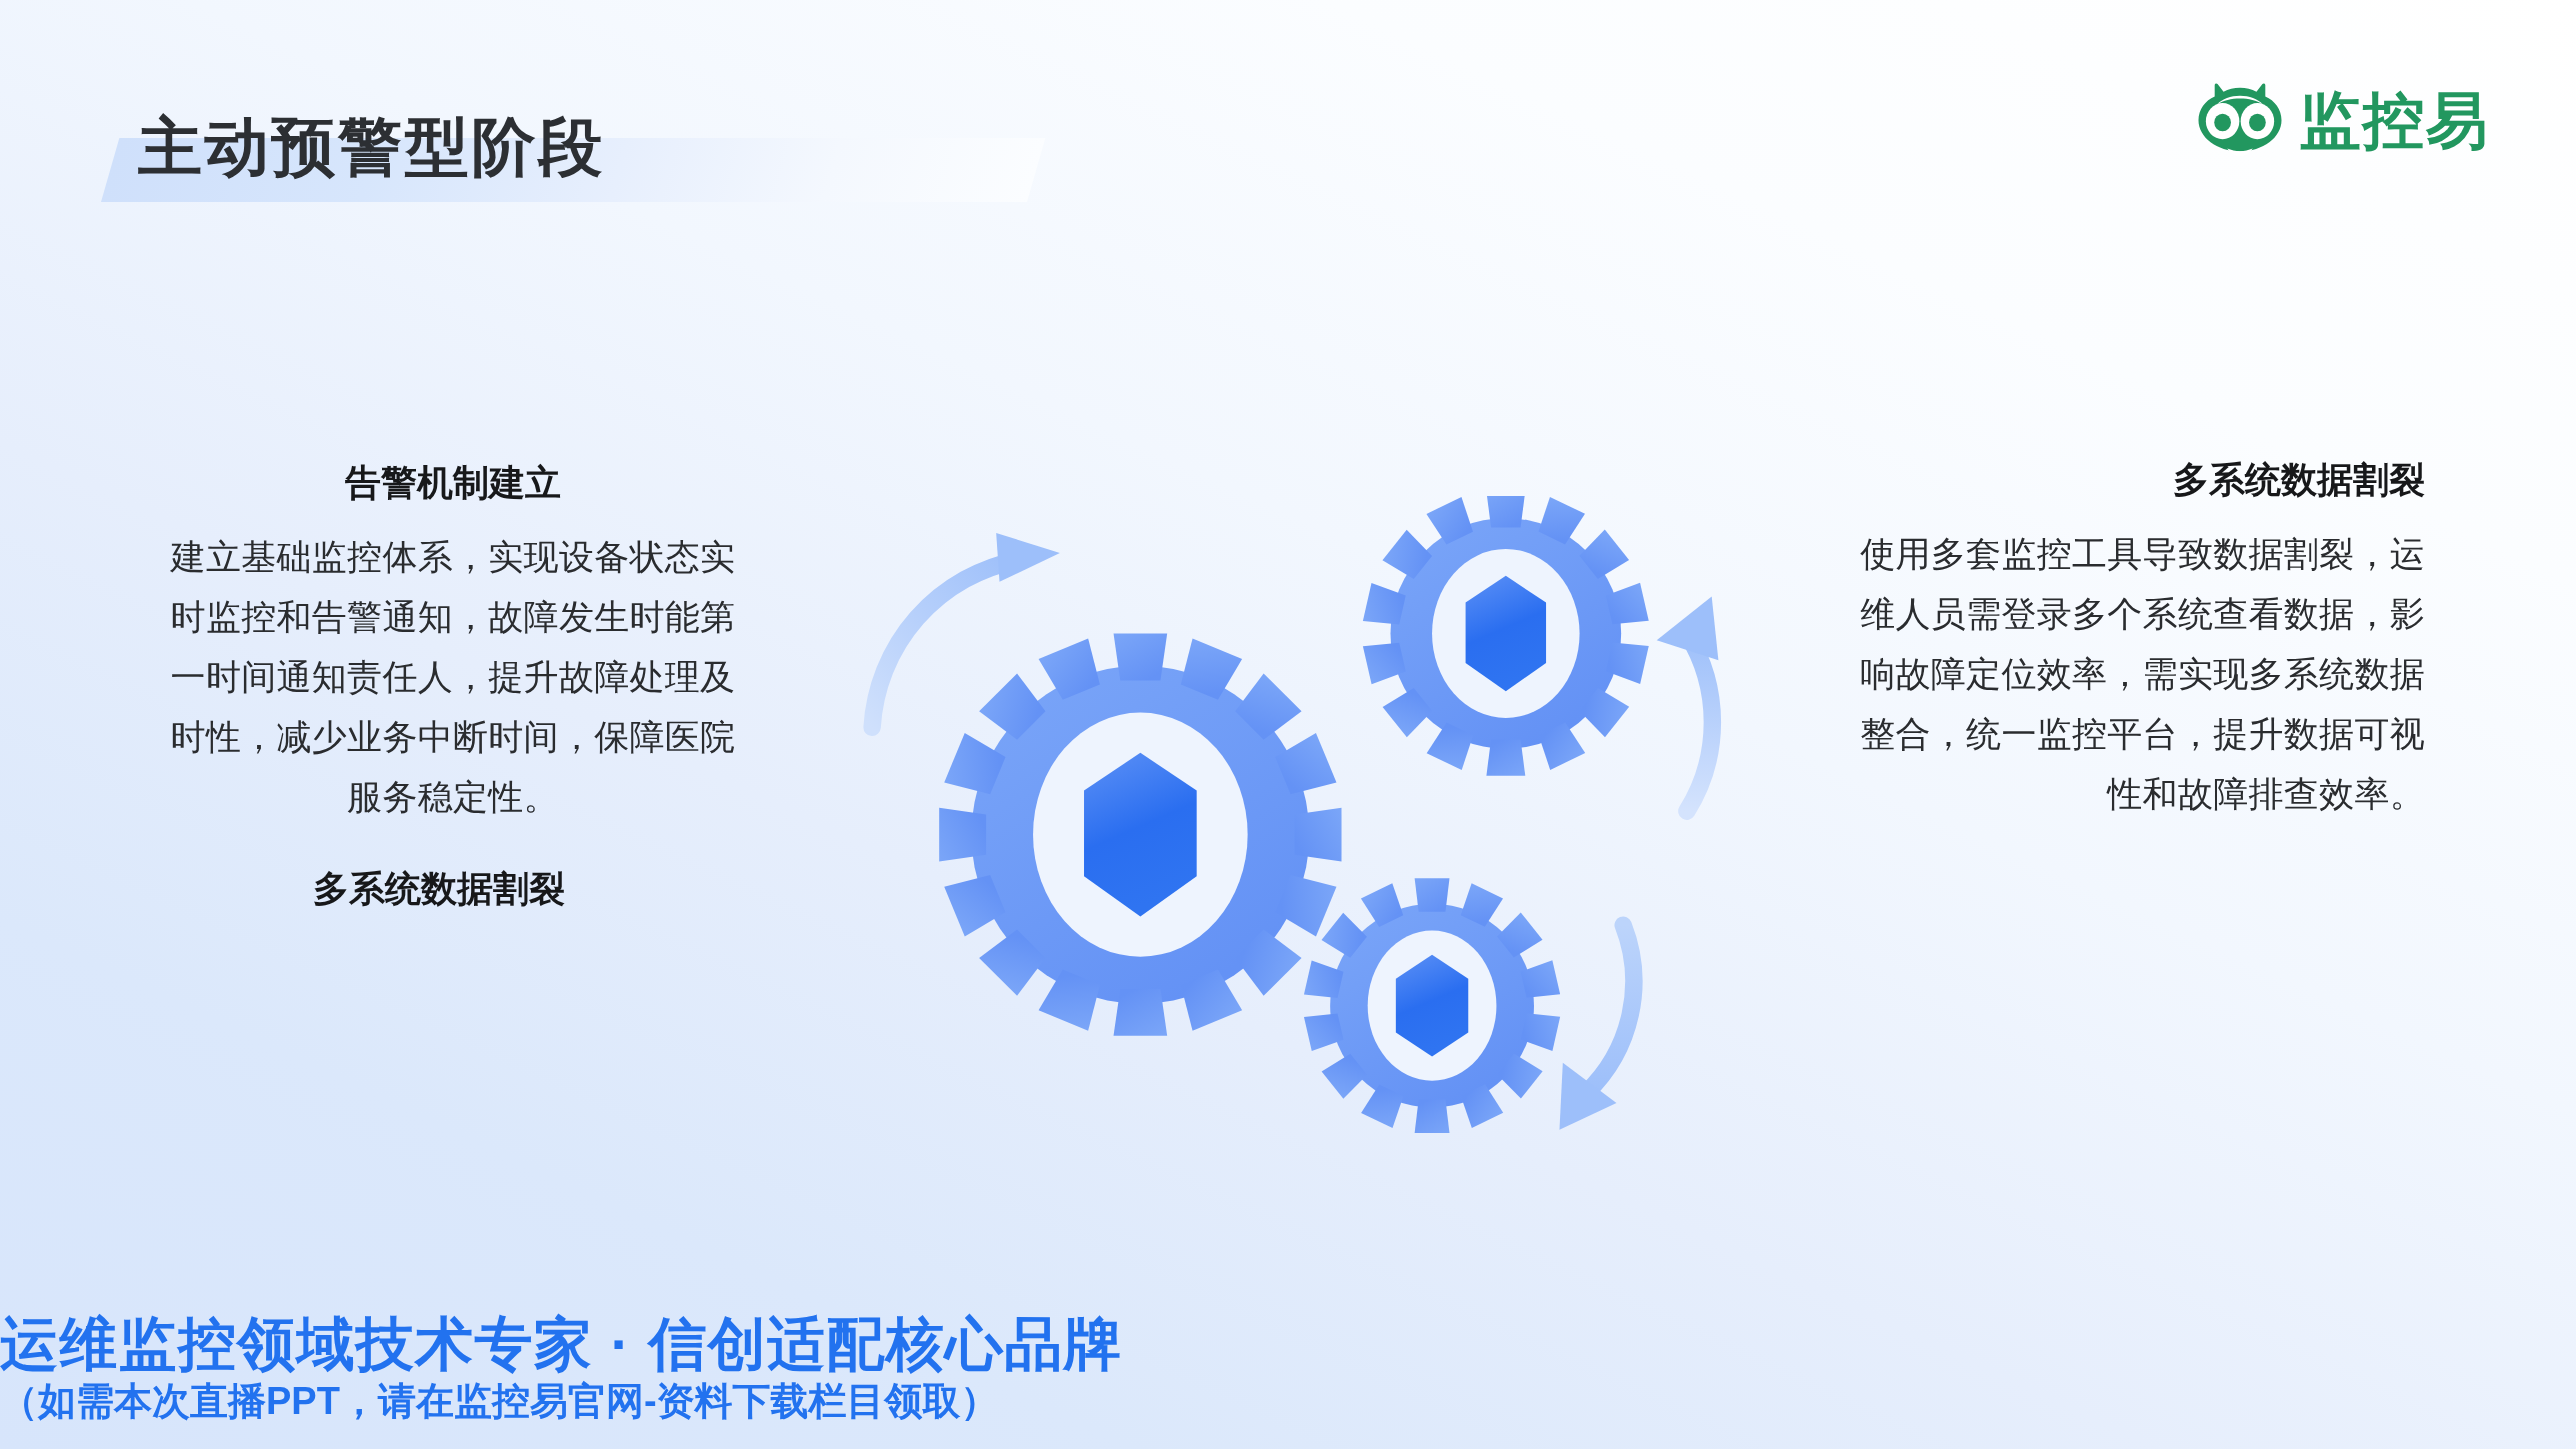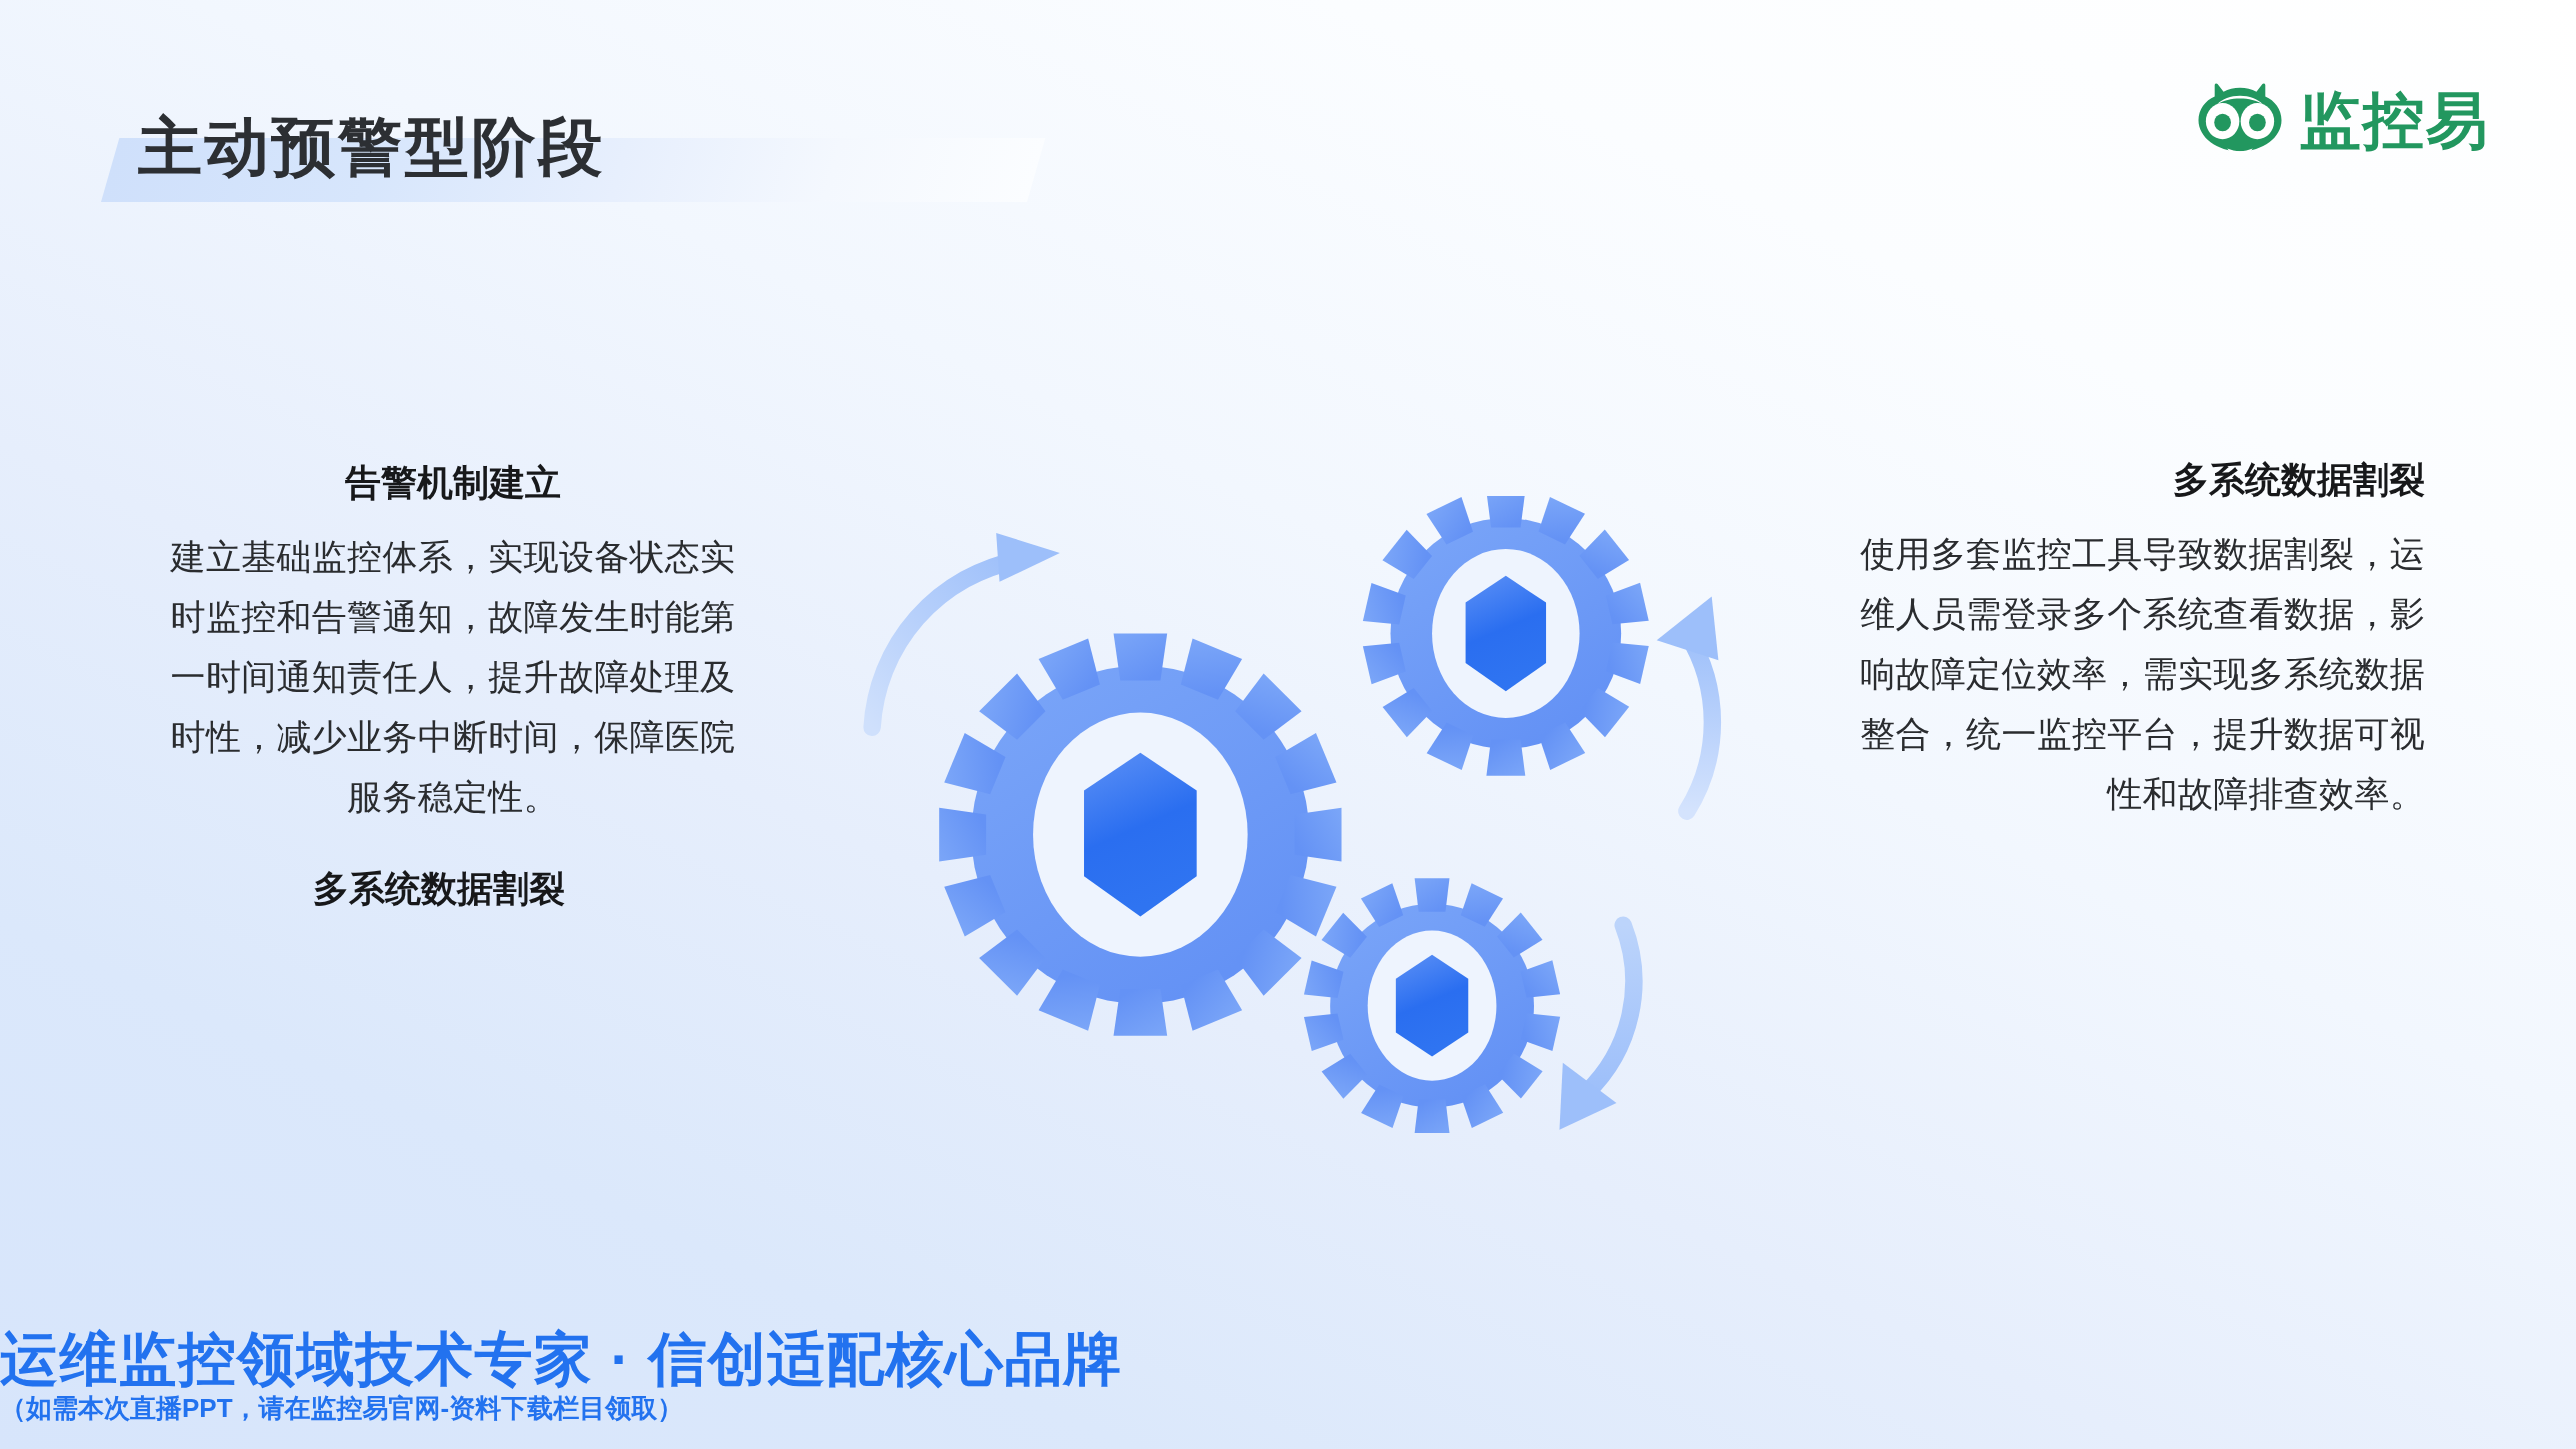--- a/index.html
+++ b/index.html
@@ -130,21 +130,21 @@
   .footer-headline {
     font-size: 58px;
     font-weight: 700;
     color: #2272ef;
     letter-spacing: 1.3px;
     line-height: 1.12;
     white-space: nowrap;
   }
   .footer-sub {
     margin-top: 1.3px;
-    font-size: 26px;
+    font-size: 38px;
     font-weight: 700;
     color: #2272ef;
     letter-spacing: 0px;
     line-height: 1.18;
     white-space: nowrap;
   }
 </style>
 </head>
 <body>
 

